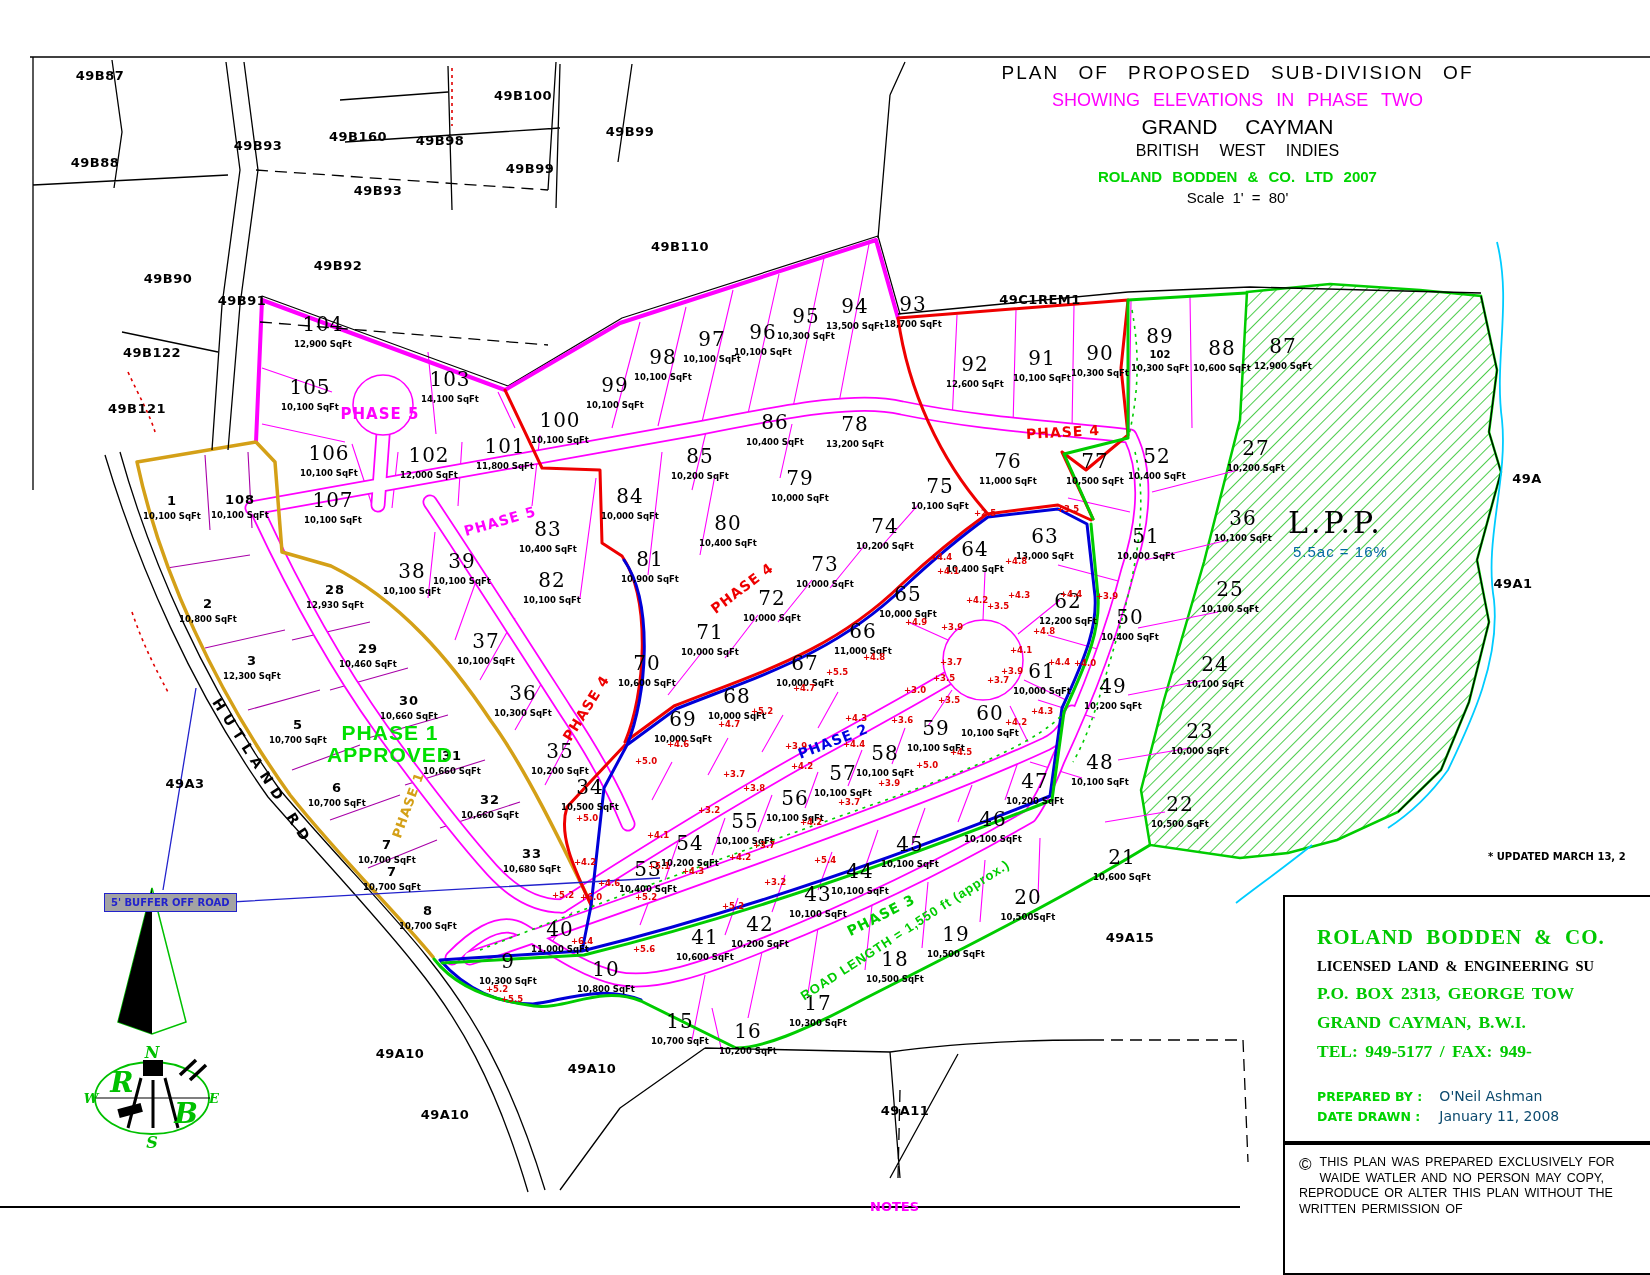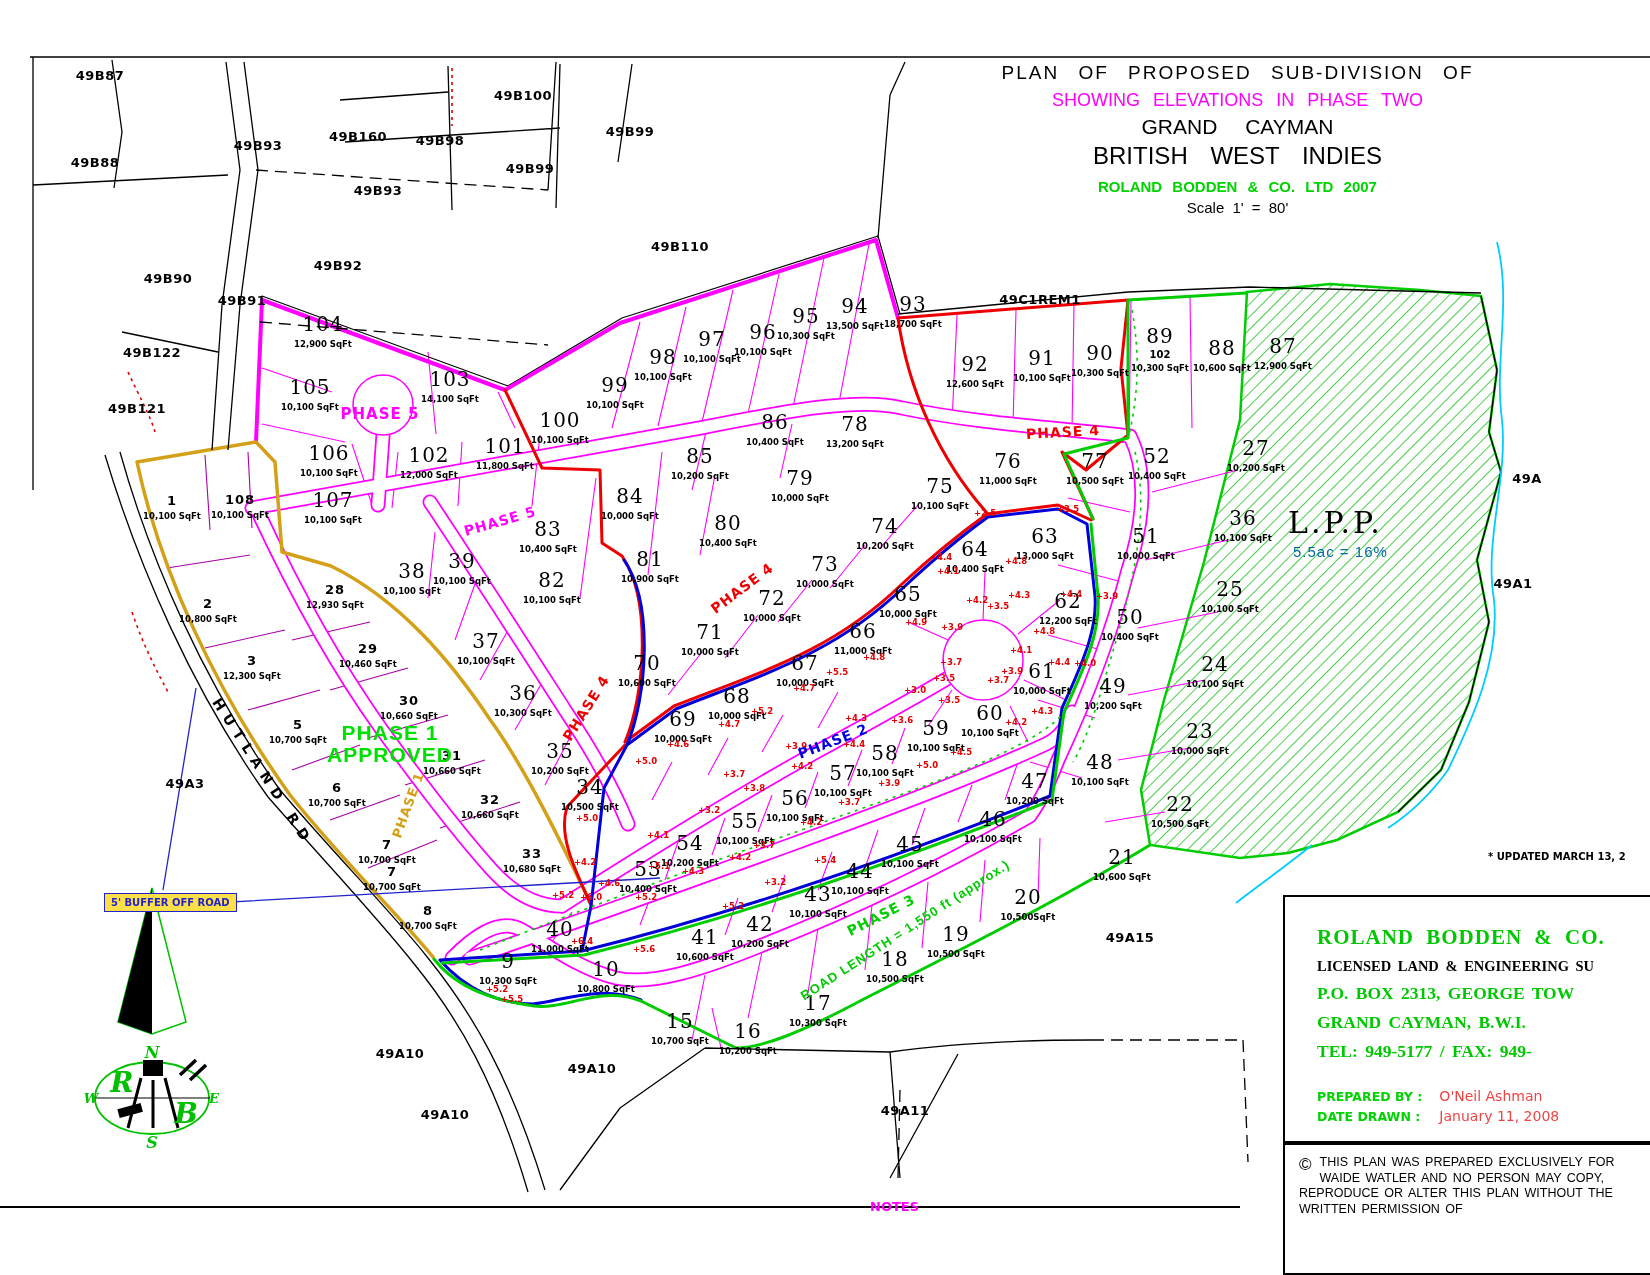--- a/index.html
+++ b/index.html
@@ -17,49 +17,49 @@
           color:#000;white-space:nowrap;letter-spacing:.5px;}
   .elev{position:absolute;transform:translate(-50%,-50%);font:700 8.5px "DejaVu Sans",sans-serif;
         color:#E00000;white-space:nowrap;}
   .plabel{position:absolute;font:700 15px "DejaVu Sans",sans-serif;white-space:nowrap;letter-spacing:1px;}
   
   #title-block{position:absolute;left:950px;top:62px;width:575px;text-align:center;color:#000;}
   #title-block .t1{font-size:19px;letter-spacing:2px;word-spacing:12px;font-weight:400;}
   #title-block .t2{font-size:18px;color:#FF00FF;word-spacing:8px;margin-top:6px;}
   #title-block .t3{font-size:22px;color:#00D400;word-spacing:14px;margin-top:5px;}
   #title-block .t4{font-size:21px;word-spacing:22px;margin-top:4px;}
-  #title-block .t5{font-size:24px;word-spacing:16px;margin-top:3px;}
+  #title-block .t5{font-size:16px;word-spacing:16px;margin-top:3px;}
   #title-block .t6{font-size:15px;color:#00D400;word-spacing:6px;margin-top:8px;font-weight:600;}
   #title-block .t7{font-size:15px;margin-top:4px;word-spacing:4px;}
   
   #info-box{position:absolute;left:1283px;top:895px;width:380px;height:248px;border:2px solid #000;
             background:#fff;padding:28px 0 0 32px;box-sizing:border-box;}
   #info-box .co{font:700 21px "Liberation Serif",serif;color:#00C800;letter-spacing:1px;word-spacing:6px;}
   #info-box .sub{font:700 14.5px "Liberation Serif",serif;color:#000;margin-top:8px;word-spacing:3px;}
   #info-box .adr{font:700 17.5px "Liberation Serif",serif;color:#00C800;margin-top:8px;word-spacing:3px;}
   #info-box .row{margin-top:4px;font:700 12.5px "DejaVu Sans",sans-serif;}
   #info-box .row .lb{color:#00D400;display:inline-block;width:118px;}
-  #info-box .row .vl{color:#ef4444;font-weight:400;font-size:14px;}
+  #info-box .row .vl{color:#0c4a6e;font-weight:400;font-size:14px;}
   #info-box .rows{margin-top:26px;}
   #copy-box{position:absolute;left:1283px;top:1143px;width:380px;height:132px;border:2px solid #000;
             border-top:2px solid #000;background:#fff;padding:10px 10px 0 14px;box-sizing:border-box;}
   #copy-box .sym{float:left;font-size:17px;margin-right:8px;}
   #copy-box .txt{font:400 12.5px "Liberation Sans",sans-serif;color:#000;width:330px;line-height:1.25;
                  word-spacing:2px;}
   
   .ann{position:absolute;white-space:nowrap;}
   #lpp-t{left:1288px;top:505px;font:400 30px "DejaVu Serif",serif;letter-spacing:3px;color:#000;}
   #lpp-s{left:1293px;top:543px;font:400 15px "Liberation Sans",sans-serif;color:#0369a1;letter-spacing:1px;}
   #phase1-approved{left:325px;top:722px;width:130px;text-align:center;color:#00E000;
       font:700 21px "Liberation Sans",sans-serif;line-height:1.05;letter-spacing:1px;white-space:normal;}
   #road-length{left:905px;top:930px;transform:translate(-50%,-50%) rotate(-33deg);
       font:700 13px "Liberation Sans",sans-serif;color:#00CC00;letter-spacing:1px;}
   #hutland{left:263px;top:772px;transform:translate(-50%,-50%) rotate(57deg);
       font:600 14px "DejaVu Sans",sans-serif;color:#000;letter-spacing:7px;}
-  #buffer-box{left:104px;top:893px;border:1.5px solid #2222CC;color:#2222CC;background:#fde047;
+  #buffer-box{left:104px;top:893px;border:1.5px solid #2222CC;color:#2222CC;background:#a3a3a3;
       font:700 10px "DejaVu Sans",sans-serif;padding:3px 6px;}
   #updated{left:1488px;top:851px;font:700 10px "DejaVu Sans",sans-serif;color:#000;}
   #notes{left:870px;top:1199px;font:700 13px "DejaVu Sans",sans-serif;color:#FF00FF;}
   .compass-letter{position:absolute;transform:translate(-50%,-50%);color:#00C000;
       font:700 italic 16px "DejaVu Serif",serif;}
   .compass-letter.big{font-size:28px;}
 </style>
 </head>
 <body>
 

